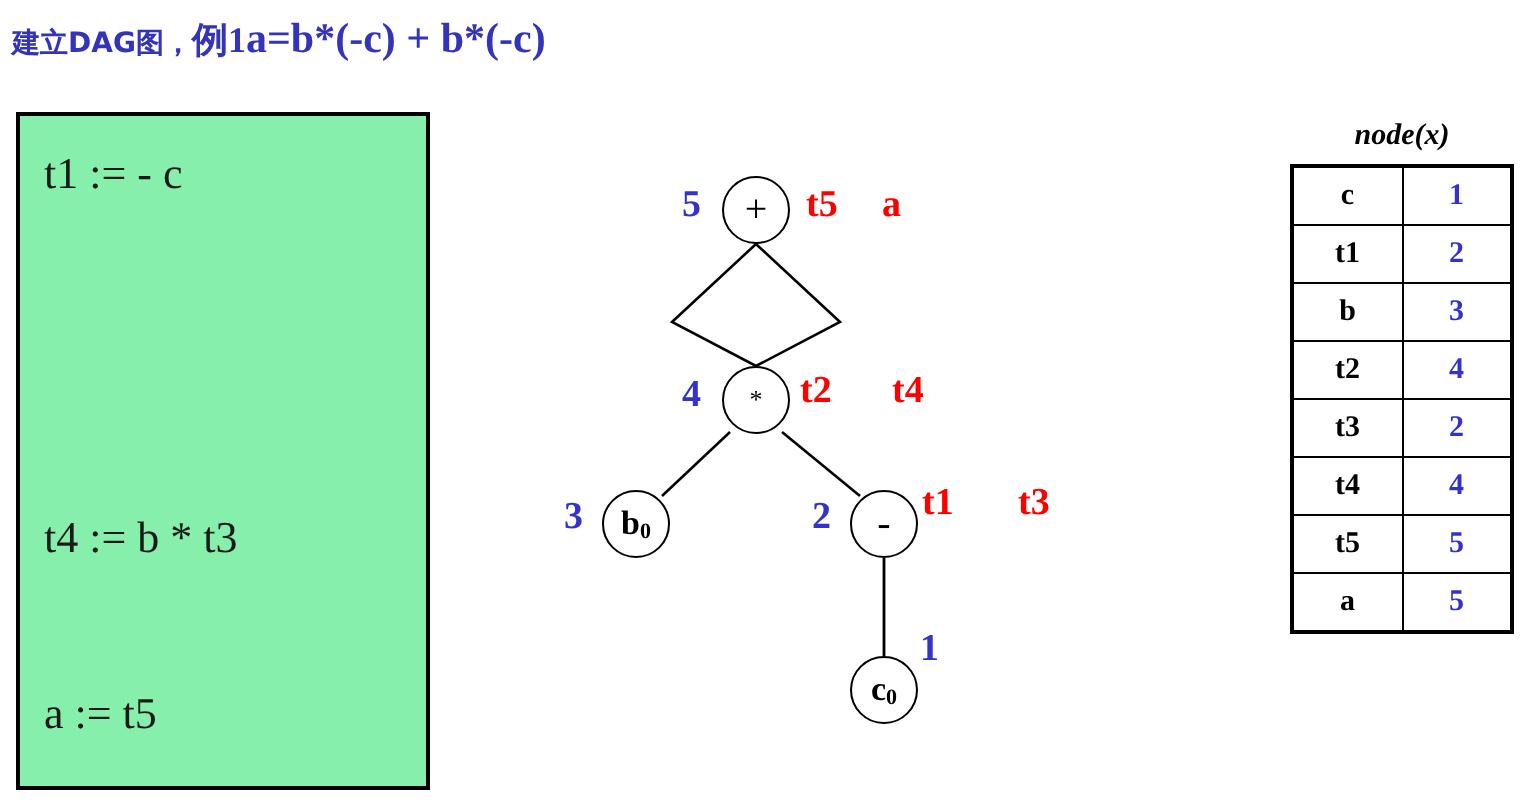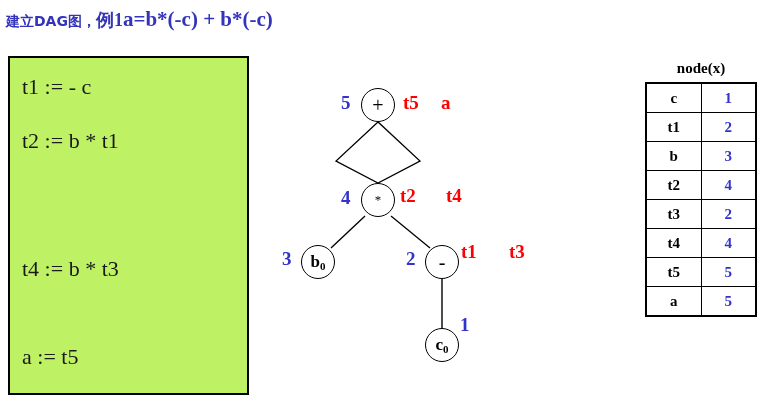--- a/index.html
+++ b/index.html
@@ -33,24 +33,24 @@
   }
   .title .expr{
     font-family:"Liberation Serif", serif;
     font-size:21px;
   }
 
   
   .codebox{
     position:absolute;
     left:8px; top:56px;
-    width:241px; height:339px;
+    width:207px; height:339px;
     border:2px solid #000000;
     box-sizing:border-box;
-    background:#bef264;
+    background:#86efac;
   }
   .codeline{
     position:absolute;
     left:12px;
     font-size:22px;
     color:#1a1a1a;
     white-space:nowrap;
     font-family:"Liberation Serif", serif;
   }
   .codeline.l0{top:16px;}
@@ -116,20 +116,21 @@
     white-space:nowrap;
   }
 
   
   .tablewrap{
     position:absolute;
     left:645px; top:60px;
   }
   .tbl-caption{
     font-family:"Liberation Serif", serif;
+    font-style:italic;
     font-weight:bold;
     font-size:15px;
     color:#000000;
     text-align:center;
     width:112px;
     margin-bottom:5px;
   }
   table.nodetbl{
     border-collapse:collapse;
     width:112px;
@@ -152,21 +153,20 @@
 </style>
 </head>
 <body>
 
 <div class="title">
   <span class="cn">建立DAG图，</span><span class="ex">例1</span><span class="expr">a=b*(-c) + b*(-c)</span>
 </div>
 
 <div class="codebox">
   <div class="codeline l0">t1 := - c</div>
-  <div class="codeline l1">t2 := b * t1</div>
   <div class="codeline l3">t4 := b * t3</div>
   <div class="codeline l5">a := t5</div>
 </div>
 
 <div class="dag">
 
   <svg width="300" height="345">
 
     <polygon points="98,66 56,105 98,127 140,105" fill="none" stroke="#000000" stroke-width="1.3"></polygon>
 

